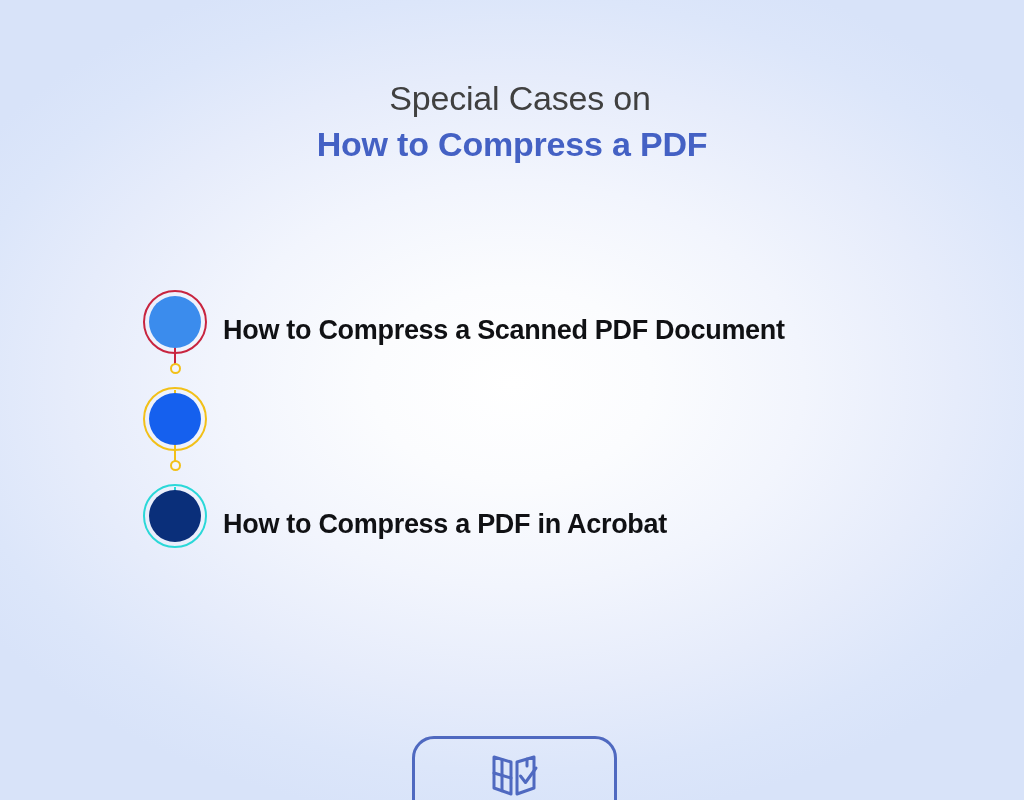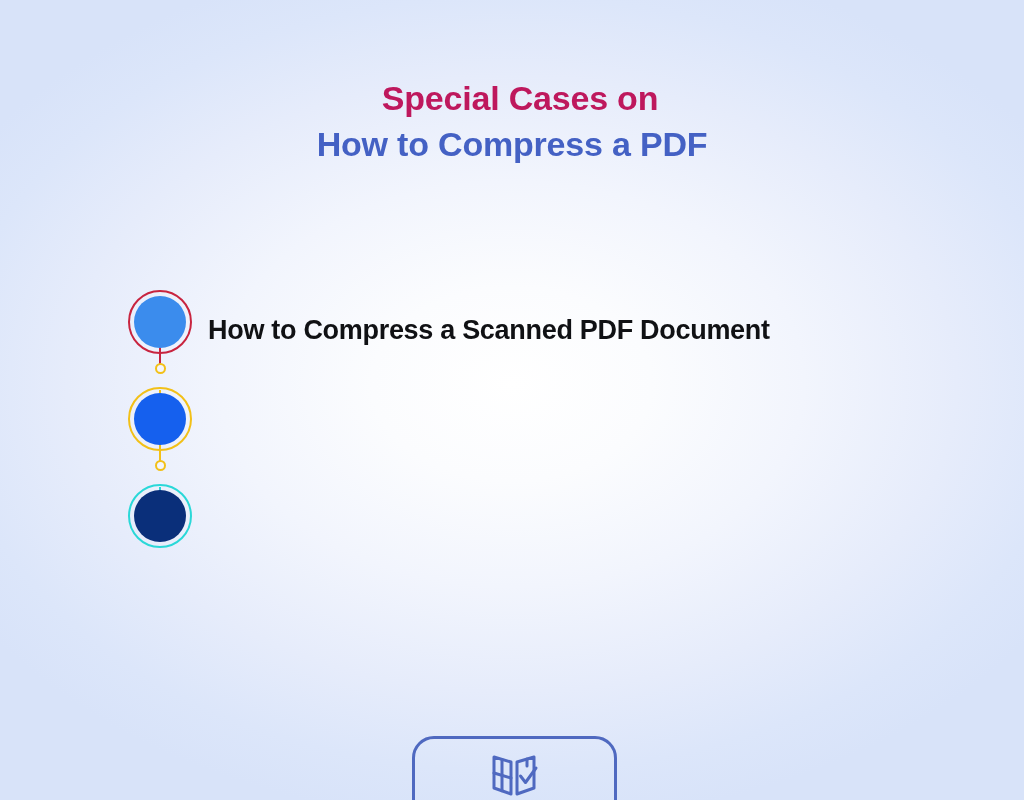--- a/index.html
+++ b/index.html
@@ -26,39 +26,39 @@
   
   .header {
     position: absolute;
     top: 78px;
     left: 0;
     width: 1024px;
     text-align: center;
   }
   .title-line1 {
     font-size: 34px;
-    font-weight: 700;
-    color: #be185d;
+    font-weight: 400;
+    color: #404040;
     letter-spacing: -0.2px;
     line-height: 1.18;
     padding-left: 16px;
   }
   .title-line2 {
     font-size: 34px;
     font-weight: 700;
     color: #4461c4;
     letter-spacing: -0.2px;
     line-height: 1.55;
   }
 
   
   .timeline {
     position: absolute;
     top: 282px;
-    left: 124px;
+    left: 139px;
     width: 820px;
   }
   .timeline-row {
     position: relative;
     display: flex;
     align-items: center;
     height: 97px;
   }
   .marker-wrap {
     position: relative;
@@ -168,20 +168,21 @@
   <div style="position:absolute;top:160px;left:0;width:72px;height:34px;">
     <div class="joint" style="top: 18px; border: 2px solid rgb(242, 192, 24);"></div>
   </div>
 
   <div class="timeline-row">
     <div class="marker-wrap">
       <div class="stem stem-up" style="background: rgb(42, 216, 216);"></div>
       <div class="ring" style="color: rgb(42, 216, 216);"></div>
       <div class="dot" style="background: rgb(10, 47, 122);"></div>
     </div>
+    <div class="item-label">How to Compress a PDF in Acrobat</div>
   </div>
 </div>
 
 <div class="badge" style="border-color: rgb(79, 105, 192);">
   <svg class="badge-logo" viewBox="0 0 52 46">
     <g fill="none" stroke="#4f69c0" stroke-width="3" stroke-linejoin="round" stroke-linecap="round">
       <path d="M5 5 L22 10 L22 42 L5 36 Z"></path>
       <path d="M5 21 L22 26"></path>
       <path d="M13 7.4 L13 38.8"></path>
       <path d="M28 10 L45 5 L45 36 L28 42 Z"></path>

